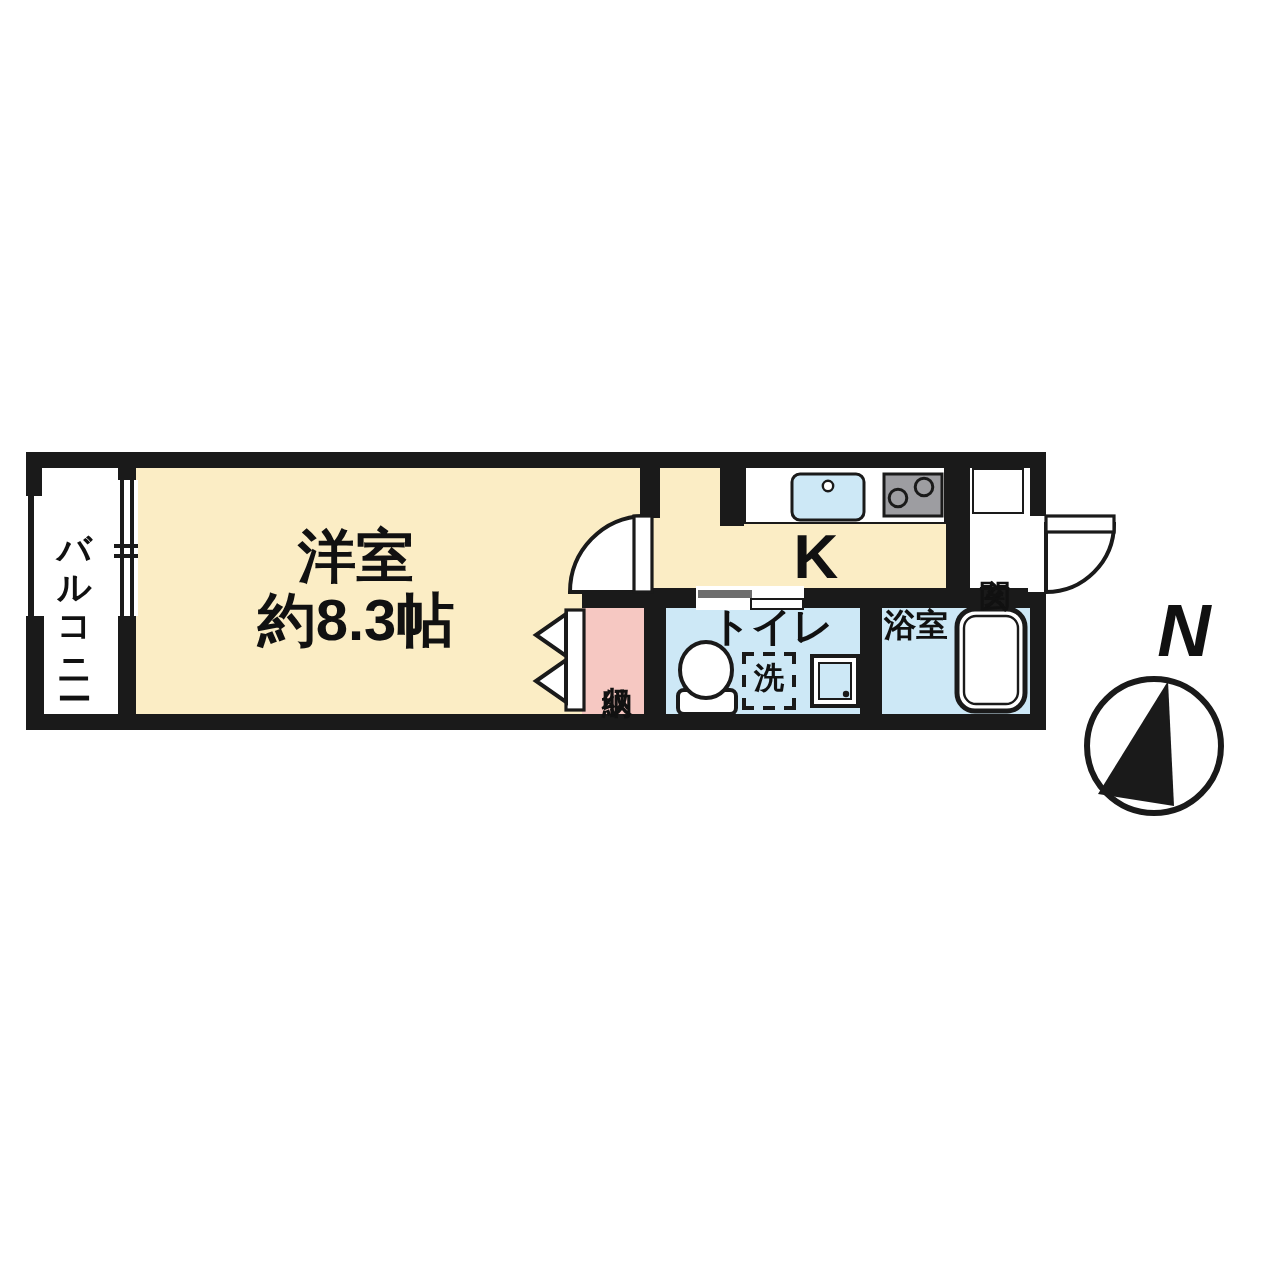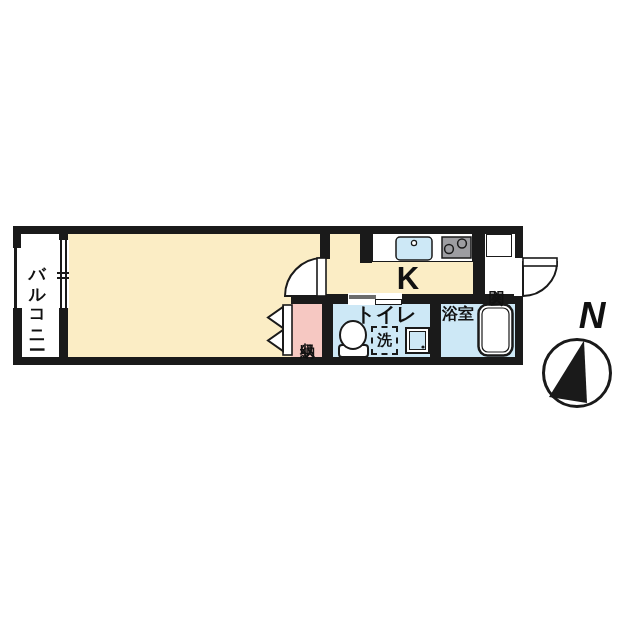--- a/index.html
+++ b/index.html
@@ -105,20 +105,22 @@
 
   <div class="abs white" style="left:514px;top:258px;width:10px;height:38px;"></div>
   <svg style="left:516px;top:256px;" width="46" height="46" viewBox="0 0 46 46">
     <path d="M 7 6 L 41 6 A 34 34 0 0 1 7 40 Z" fill="#ffffff" stroke="#1a1a1a" stroke-width="2"></path>
     <rect x="7" y="2" width="34" height="8" fill="#ffffff" stroke="#1a1a1a" stroke-width="1.6"></rect>
   </svg>
 
   <div class="lbl vtext" style="left:27px;top:243px;height:112px;font-size:17px;">バルコニー</div>
 
   <div class="lbl" style="left:98px;top:264px;width:160px;font-size:29px;">
+    <div>洋室</div>
+    <div>約8.3帖</div>
   </div>
 
   <div class="lbl" style="left:380px;top:262px;width:56px;font-size:31px;">K</div>
 
   <div class="lbl vtext" style="left:488px;top:258px;height:40px;font-size:15px;letter-spacing:1px;">玄関</div>
 
   <div class="lbl vtext" style="left:299px;top:310px;height:44px;font-size:15px;letter-spacing:1px;">収納</div>
 
   <div class="lbl" style="left:348px;top:303px;width:76px;font-size:20px;">トイレ</div>
 

